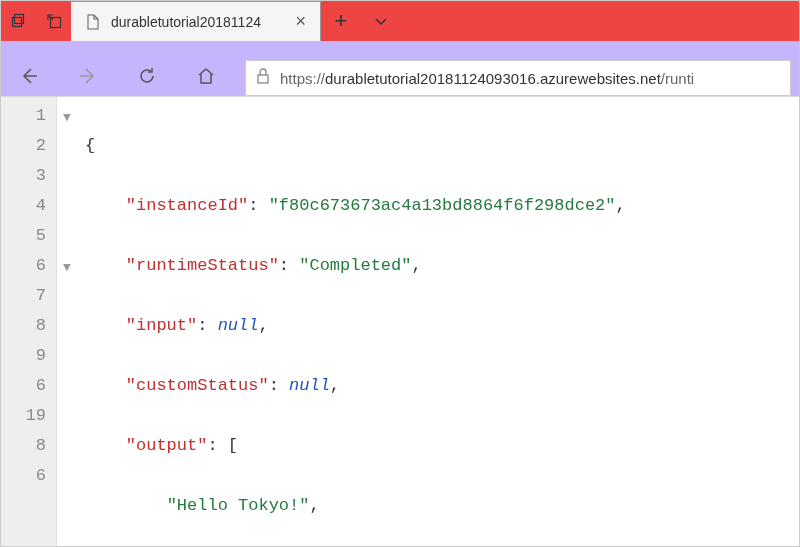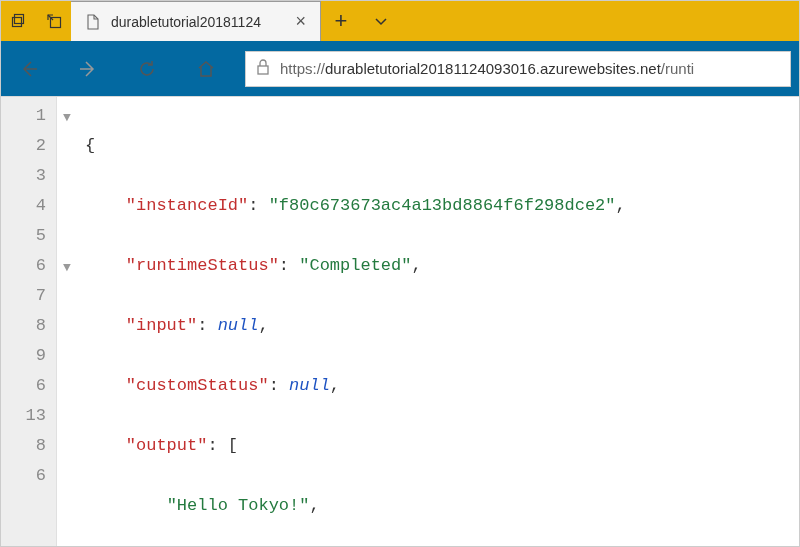--- a/index.html
+++ b/index.html
@@ -7,21 +7,21 @@
       font-family: "Segoe UI", Arial, sans-serif;
       background: #fff;
       width: 800px;
       height: 547px;
       overflow: hidden;
       border: 1px solid #ccc;
     }
     
     .titlebar {
       height: 40px;
-      background: #eab308;
+      background: #ef4444;
       display: flex;
       align-items: stretch;
     }
     .titlebar-btn {
       width: 35px;
       display: flex;
       align-items: center;
       justify-content: center;
       color: #000;
     }
@@ -56,24 +56,24 @@
       width: 40px;
       display: flex;
       align-items: center;
       justify-content: center;
       color: #333;
       font-size: 22px;
     }
     
     .navbar {
       height: 56px;
-      background: #0369a1;
+      background: #c4b5fd;
       border-bottom: 1px solid #d9d9d9;
       display: flex;
-      align-items: center;
+      align-items: flex-end;
       padding: 0 8px;
       gap: 19px;
     }
     .nav-btn {
       width: 40px; height: 40px;
       display: flex; align-items: center; justify-content: center;
       color: #555;
     }
     .addressbar {
       flex: 1;
@@ -210,21 +210,21 @@
     <div>1</div>
     <div>2</div>
     <div>3</div>
     <div>4</div>
     <div>5</div>
     <div>6</div>
     <div>7</div>
     <div>8</div>
     <div>9</div>
     <div>6</div>
-    <div>13</div>
+    <div>19</div>
     <div>8</div>
     <div>6</div>
   </div>
   <div class="fold-col">
     <span class="tri" style="top:6px">▼</span>
     <span class="tri" style="top:156px">▼</span>
   </div>
   <div class="code">
 <div class="line"><span class="p">{</span></div>
 <div class="line">    <span class="k">"instanceId"</span><span class="p">: </span><span class="s">"f80c673673ac4a13bd8864f6f298dce2"</span><span class="p">,</span></div>

